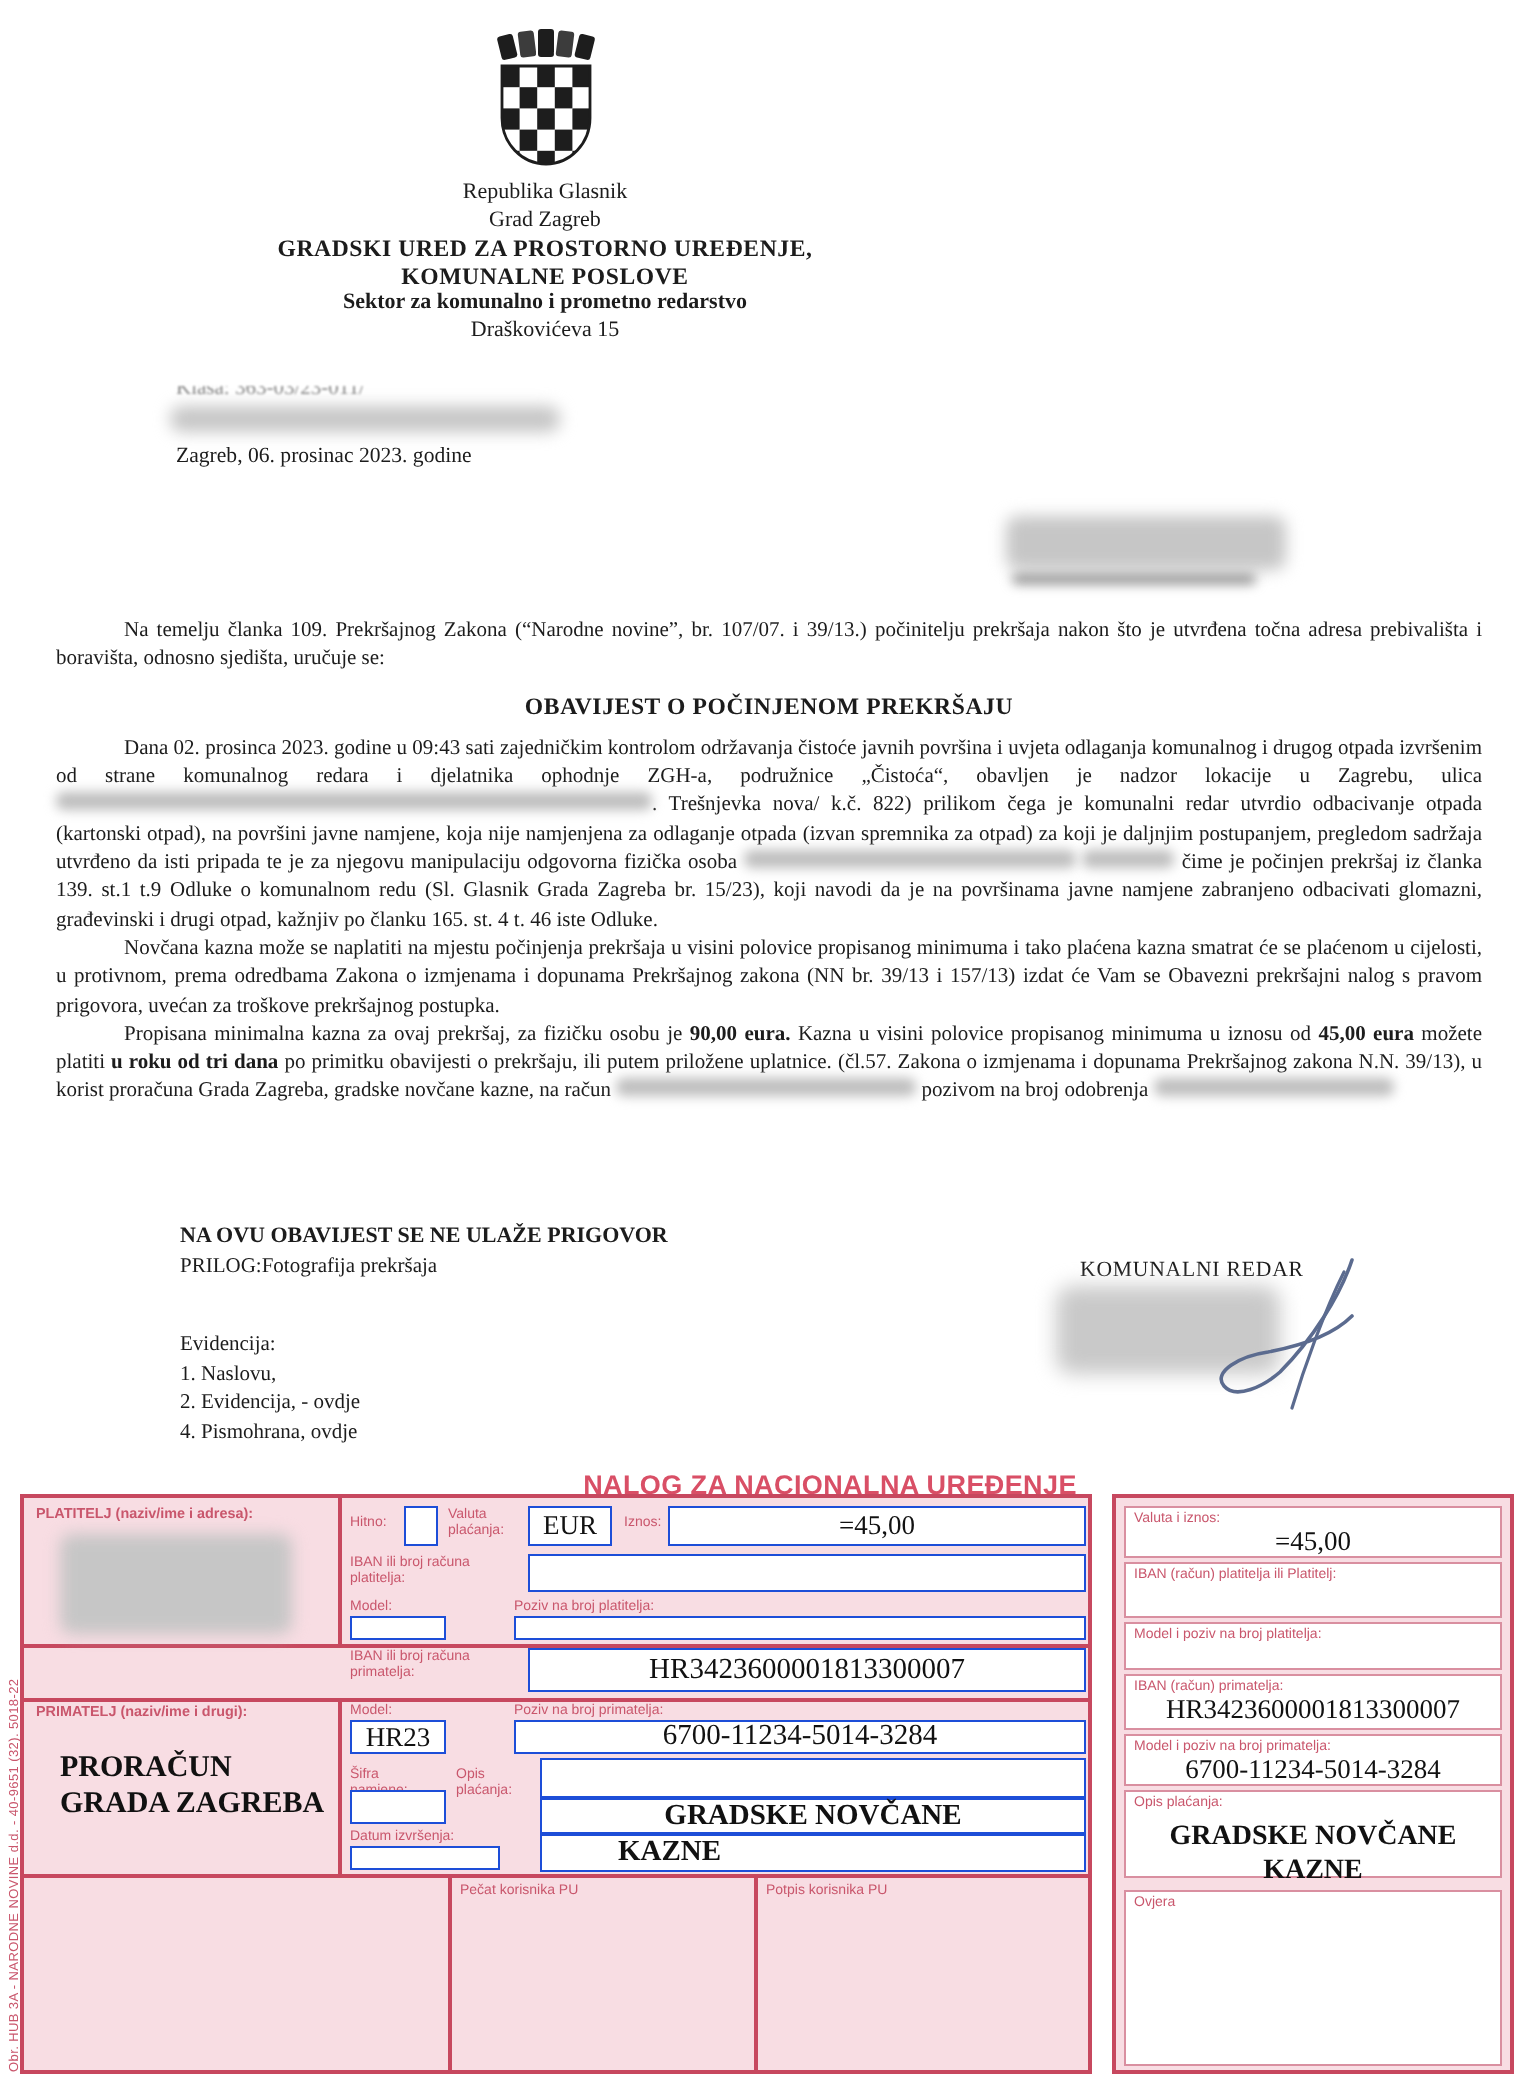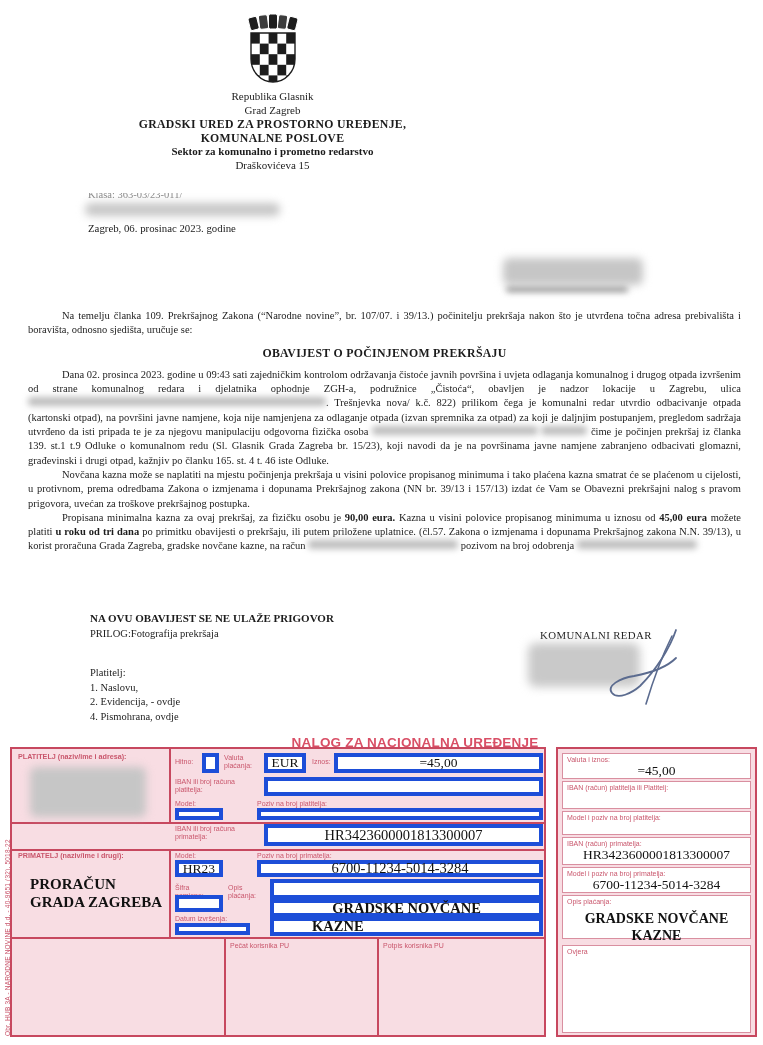--- a/index.html
+++ b/index.html
@@ -40,21 +40,21 @@
              color:#c9566c;letter-spacing:.2px;}
   .slip-main{position:absolute;left:10px;top:747px;width:536px;height:290px;
              background:#f8dde3;border:2px solid #c7485f;box-sizing:border-box;}
   .slip-stub{position:absolute;left:556px;top:747px;width:201px;height:290px;
              background:#f8dde3;border:2px solid #c7485f;box-sizing:border-box;}
   .sl{position:absolute;font-family:"Liberation Sans",sans-serif;font-size:7px;
       color:#c9566c;line-height:8px;}
   .sl-bold{font-weight:bold;font-size:7.2px;}
   .vline{position:absolute;width:1.5px;background:#c7485f;}
   .hline{position:absolute;left:0;width:100%;height:1.5px;background:#c7485f;}
-  .wbox{position:absolute;background:#fff;border:4px solid #1d4ed8;box-sizing:border-box;
+  .wbox{position:absolute;background:#fff;border:1px solid #1d4ed8;box-sizing:border-box;
         display:flex;align-items:center;justify-content:center;}
   .wleft{justify-content:flex-start;}
   .val{font-family:"Liberation Serif",serif;color:#111;}
   .v14{font-size:13.5px;}
   .v15{font-size:14.5px;}
   .vbold{font-weight:bold;}
   .recipient-name{position:absolute;left:18px;top:126px;width:138px;font-weight:bold;
                   font-size:15px;line-height:18px;color:#111;}
   .stub-box{position:absolute;background:#fff;border:1px solid #d98fa0;box-sizing:border-box;}
   .stub-box .sl{position:static;display:block;padding:2px 0 0 4px;}
@@ -138,21 +138,21 @@
 <div class="attachment">PRILOG:Fotografija prekršaja</div>
 <div class="officer">KOMUNALNI REDAR</div>
 
 <div class="sig-blob"></div>
 <svg class="abs" style="left:590px;top:620px;" width="100" height="92" viewBox="0 0 100 92">
   <path d="M86 10 C80 28 66 50 50 66 C42 73 28 80 22 73 C16 66 30 58 44 56 C60 53 76 48 86 38" fill="none" stroke="#5b6b8f" stroke-width="1.8" stroke-linecap="round"></path>
   <path d="M56 84 C62 64 72 36 82 16" fill="none" stroke="#5b6b8f" stroke-width="1.6" stroke-linecap="round"></path>
 </svg>
 
 <div class="dostaviti">
-  <div>Platitelj:</div>
+  <div>Evidencija:</div>
   <div>1. Naslovu,</div>
   <div>2. Evidencija, - ovdje</div>
   <div>4. Pismohrana, ovdje</div>
 </div>
 
 <div class="slip-title">NALOG ZA NACIONALNA UREĐENJE</div>
 <div class="slip-code">Obr. HUB 3A - NARODNE NOVINE d.d. - 40-9651 (32). 5018-22</div>
 
 <div class="slip-main">
 

